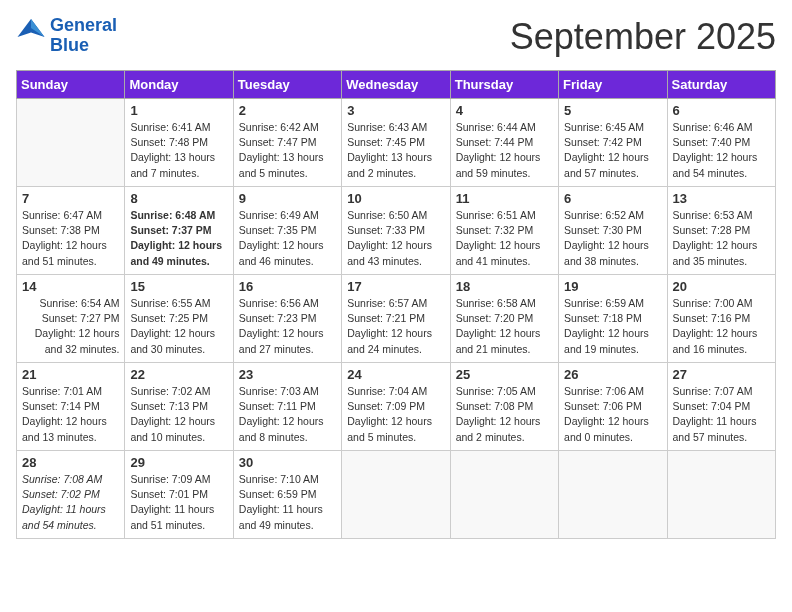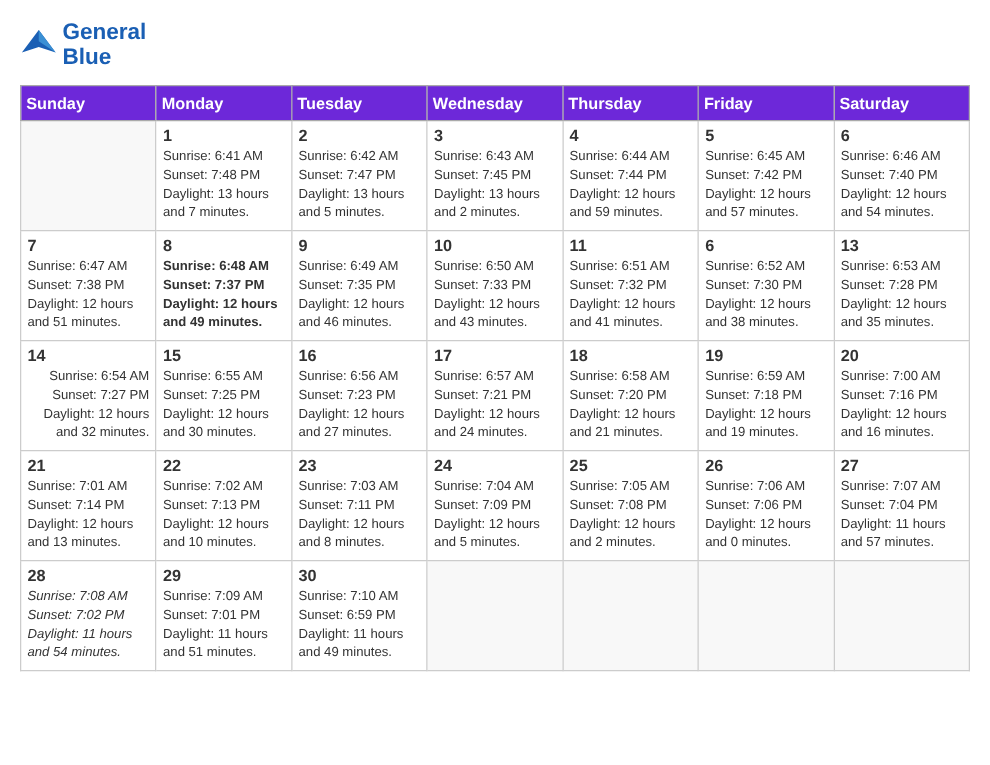--- a/index.html
+++ b/index.html
@@ -11,21 +11,20 @@
       padding: 16px;
     }
     .header {
       display: flex;
       justify-content: space-between;
       align-items: flex-start;
       margin-bottom: 12px;
     }
     .logo {
       display: flex;
-      align-items: center;
       gap: 4px;
     }
     .logo-text {
       font-size: 18px;
       font-weight: bold;
       color: #333;
       line-height: 1.1;
     }
     .logo-text span {
       color: #1a5fb4;
@@ -91,20 +90,21 @@
     <svg class="logo-bird" viewBox="0 0 40 40">
       <polygon points="20,4 38,28 20,22 2,28" fill="#1a5fb4"></polygon>
       <polygon points="20,4 38,28 20,16" fill="#3a8fd4"></polygon>
     </svg>
     <div class="logo-text">
       <div><span>General</span></div>
       <div style="color:#1a5fb4;">Blue</div>
     </div>
   </div>
   <div class="title-block">
+    <div class="month-title">September 2025</div>
   </div>
 </div>
 
 <table class="calendar">
   <thead>
     <tr>
     <th>Sunday</th>
         <th>Monday</th>
         <th>Tuesday</th>
         <th>Wednesday</th>

